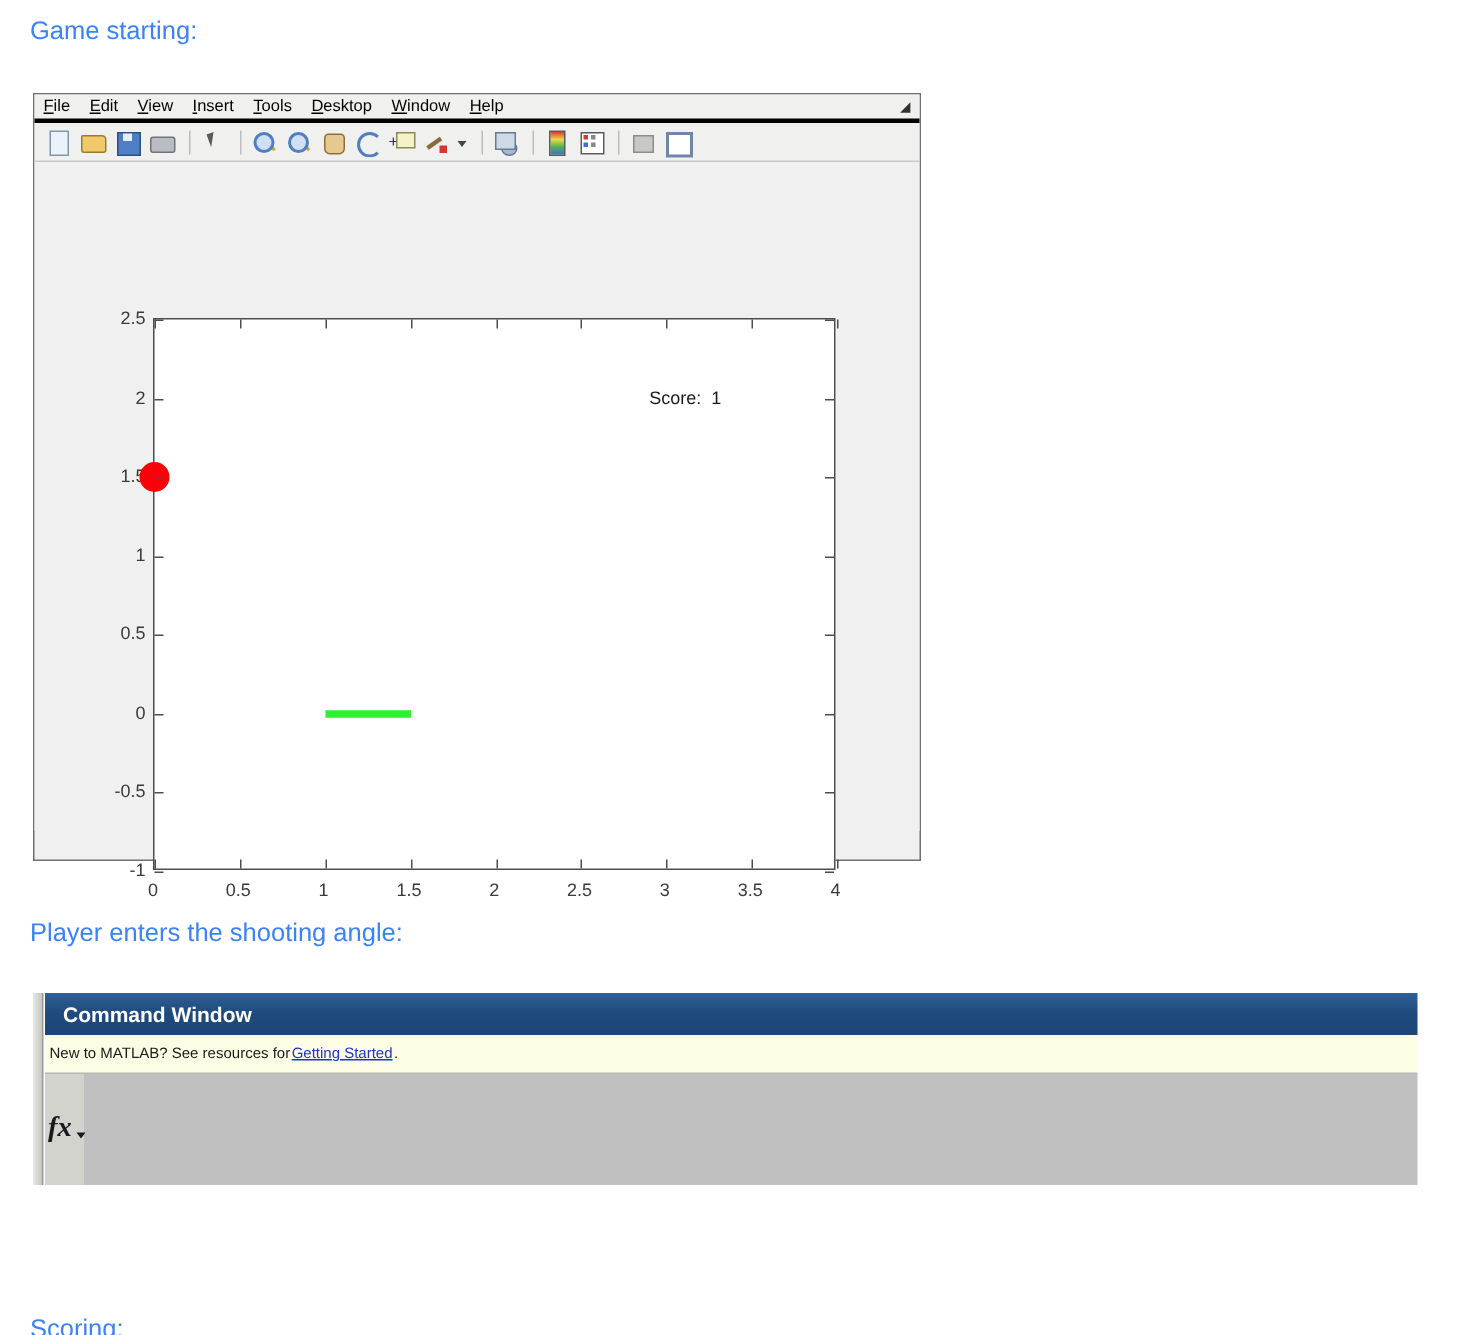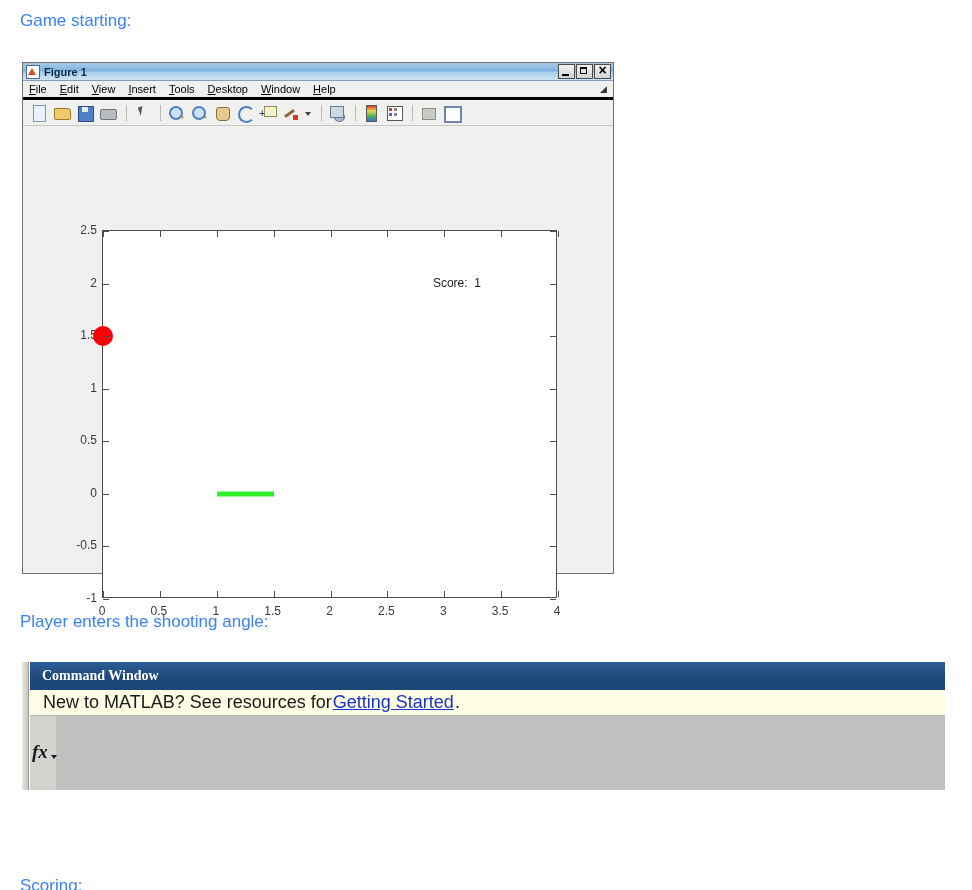--- a/index.html
+++ b/index.html
@@ -455,31 +455,31 @@
     background: linear-gradient(to bottom, #2f5f96 0%, #1e4a7d 50%, #1b4676 100%);
     display: flex;
     align-items: center;
     padding-left: 12px;
     box-sizing: border-box;
   }
   #cw-title {
     font-size: 14px;
     font-weight: bold;
     color: #ffffff;
-    font-family: Liberation Serif, serif;
+    font-family: Liberation Sans, sans-serif;
   }
   #cw-notice {
     height: 26px;
     background: #fdfce4;
     border-bottom: 1px solid #b8b8b2;
     display: flex;
     align-items: center;
-    padding-left: 13px;
-    box-sizing: border-box;
-    font-size: 18px;
+    padding-left: 3px;
+    box-sizing: border-box;
+    font-size: 10px;
     color: #1a1a1a;
     font-family: "Liberation Sans", sans-serif;
   }
   #cw-notice-link {
     color: #1b35c8;
     text-decoration: underline;
     margin: 0 1px;
     cursor: pointer;
   }
   #cw-console {
@@ -530,27 +530,20 @@
 <body>
 
 <div class="caption" id="caption-game-starting">Game starting:</div>
 
 <div class="caption" id="caption-player-angle">Player enters the shooting angle:</div>
 
 <div class="caption" id="caption-scoring">Scoring:</div>
 
 <div id="figure-window">
 
-  <div id="figure-titlebar">
-    <div id="matlab-icon"></div>
-    <div id="figure-title-text">Figure 1</div>
-    <div class="winbtn" id="btn-minimize"></div>
-    <div class="winbtn" id="btn-maximize"></div>
-    <div class="winbtn" id="btn-close"></div>
-  </div>
 
   <div id="figure-menubar">
     <div class="menu-item"><span class="mn">F</span>ile</div>
     <div class="menu-item"><span class="mn">E</span>dit</div>
     <div class="menu-item"><span class="mn">V</span>iew</div>
     <div class="menu-item"><span class="mn">I</span>nsert</div>
     <div class="menu-item"><span class="mn">T</span>ools</div>
     <div class="menu-item"><span class="mn">D</span>esktop</div>
     <div class="menu-item"><span class="mn">W</span>indow</div>
     <div class="menu-item"><span class="mn">H</span>elp</div>

